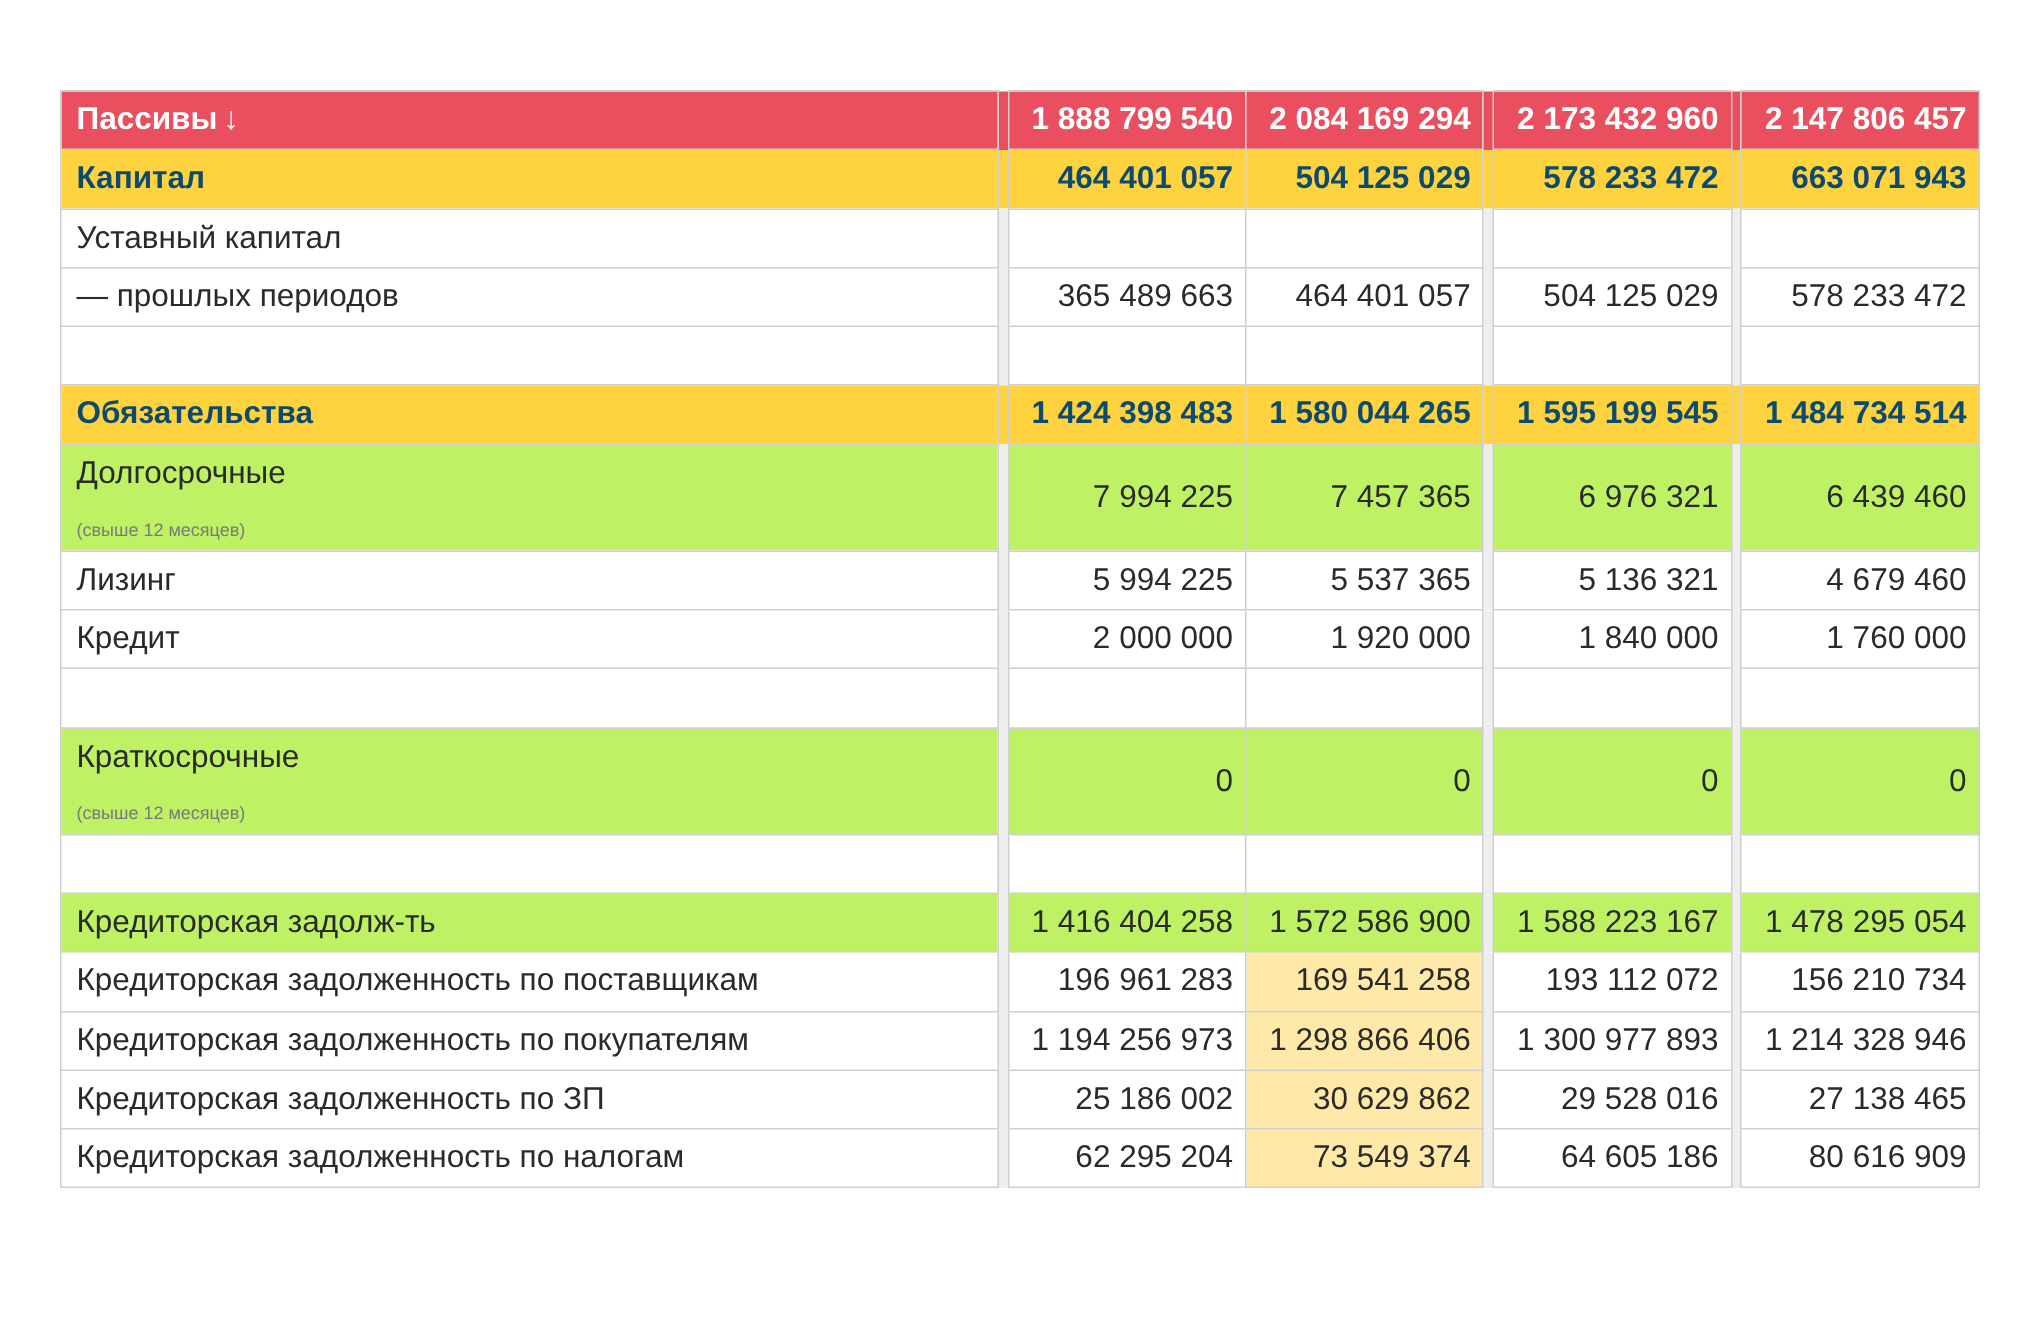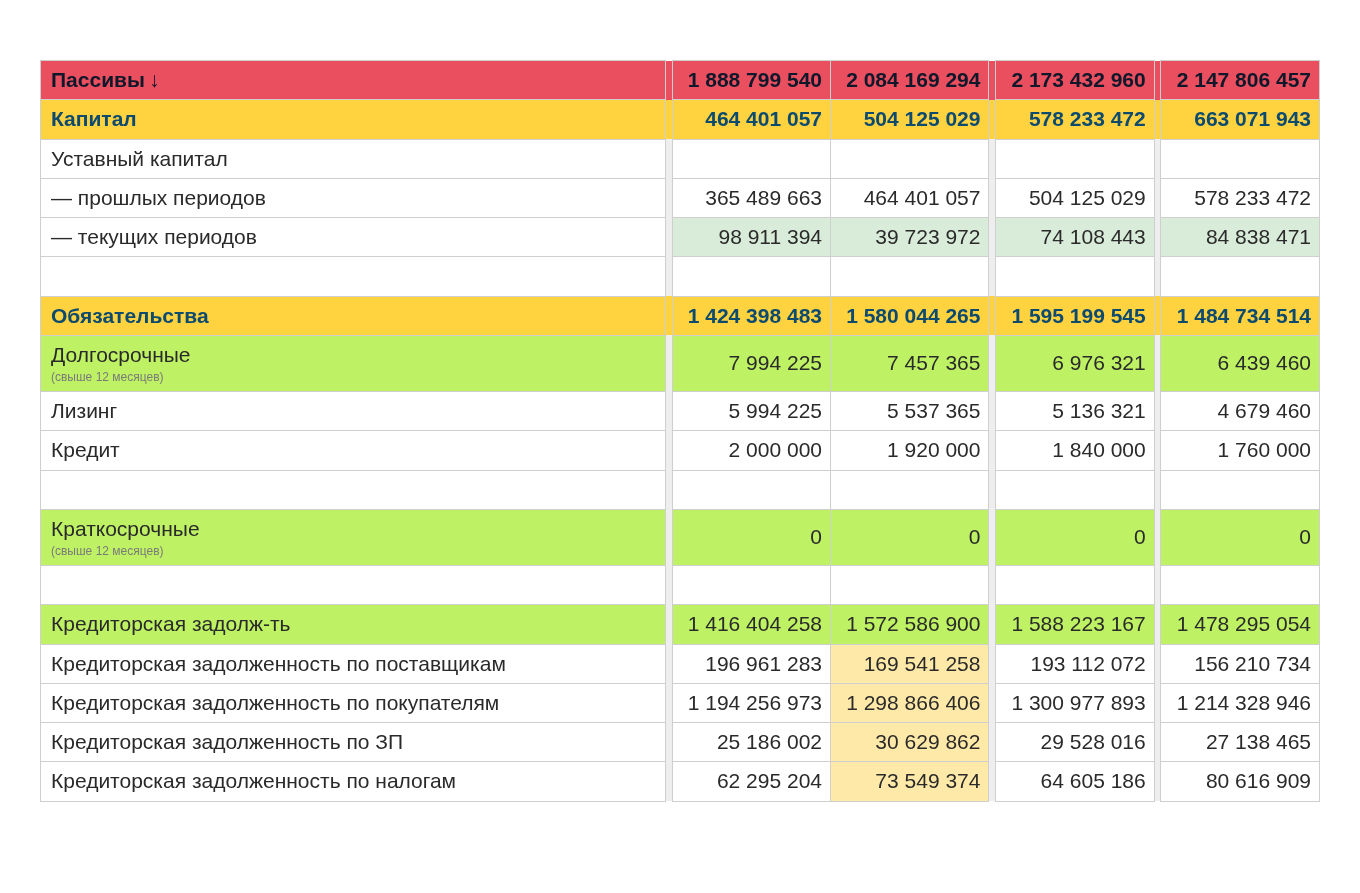--- a/index.html
+++ b/index.html
@@ -40,35 +40,35 @@
   }
   td.gap {
     border-top: none;
     border-bottom: none;
     border-left: 1px solid #cfcfcf;
     border-right: 1px solid #cfcfcf;
     background: #eeeeee;
     padding: 0;
   }
 
-  tr.header td { background: #e94f5f; color: #0f172a; font-weight: bold; }
+  tr.header td { background: #e94f5f; color: #ffffff; font-weight: bold; }
   tr.header td.num { font-weight: bold; }
   tr.section td { background: #ffd23f; color: #0c4a6e; font-weight: bold; }
   tr.sub td.label, tr.sub td.num { background: #bef264; }
   tr.spacer td.label, tr.spacer td.num { background: #ffffff; height: 20px; border-left:1px solid #cfcfcf; border-right:1px solid #cfcfcf; }
   tr.spacer td.label { border-right:1px solid #cfcfcf; }
   tr.hl-green td.num { background: #d9ecd9; }
   td.hl-yellow { background: #ffe9a8 !important; }
   tr.italic td.label { }
   .subtext {
     display:block;
     font-size: 12px;
     color: #7a7a7a;
     font-weight: normal;
-    margin-top: 2px;
+    margin-top: 17px;
   }
   .arrow {
     display:inline-block;
     margin-left:4px;
     font-weight: normal;
   }
 </style>
 </head>
 <body>
 
@@ -118,30 +118,20 @@
         <tr class="italic">
           <td class="label"><span>— прошлых периодов</span></td>
           <td class="gap"></td>
           <td class="num">365 489 663</td>
           <td class="num">464 401 057</td>
           <td class="gap"></td>
           <td class="num">504 125 029</td>
           <td class="gap"></td>
           <td class="num">578 233 472</td>
         </tr>
-        <tr class="italic hl-green">
-          <td class="label"><span>— текущих периодов</span></td>
-          <td class="gap"></td>
-          <td class="num">98 911 394</td>
-          <td class="num">39 723 972</td>
-          <td class="gap"></td>
-          <td class="num">74 108 443</td>
-          <td class="gap"></td>
-          <td class="num">84 838 471</td>
-        </tr>
         <tr class="spacer">
           <td class="label">&nbsp;</td>
           <td class="gap"></td>
           <td class="num">&nbsp;</td>
           <td class="num">&nbsp;</td>
           <td class="gap"></td>
           <td class="num">&nbsp;</td>
           <td class="gap"></td>
           <td class="num">&nbsp;</td>
         </tr>

